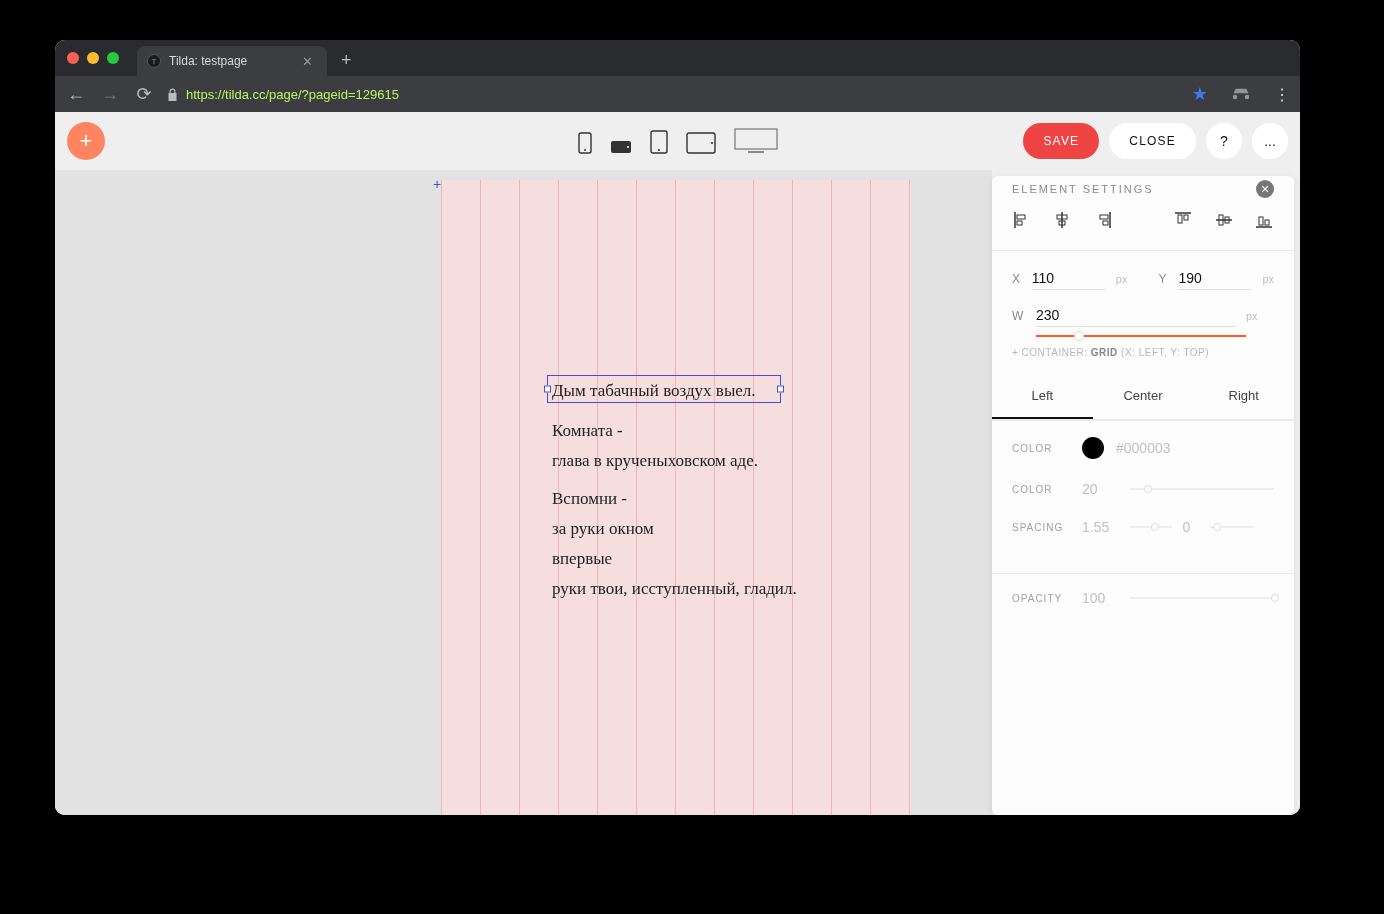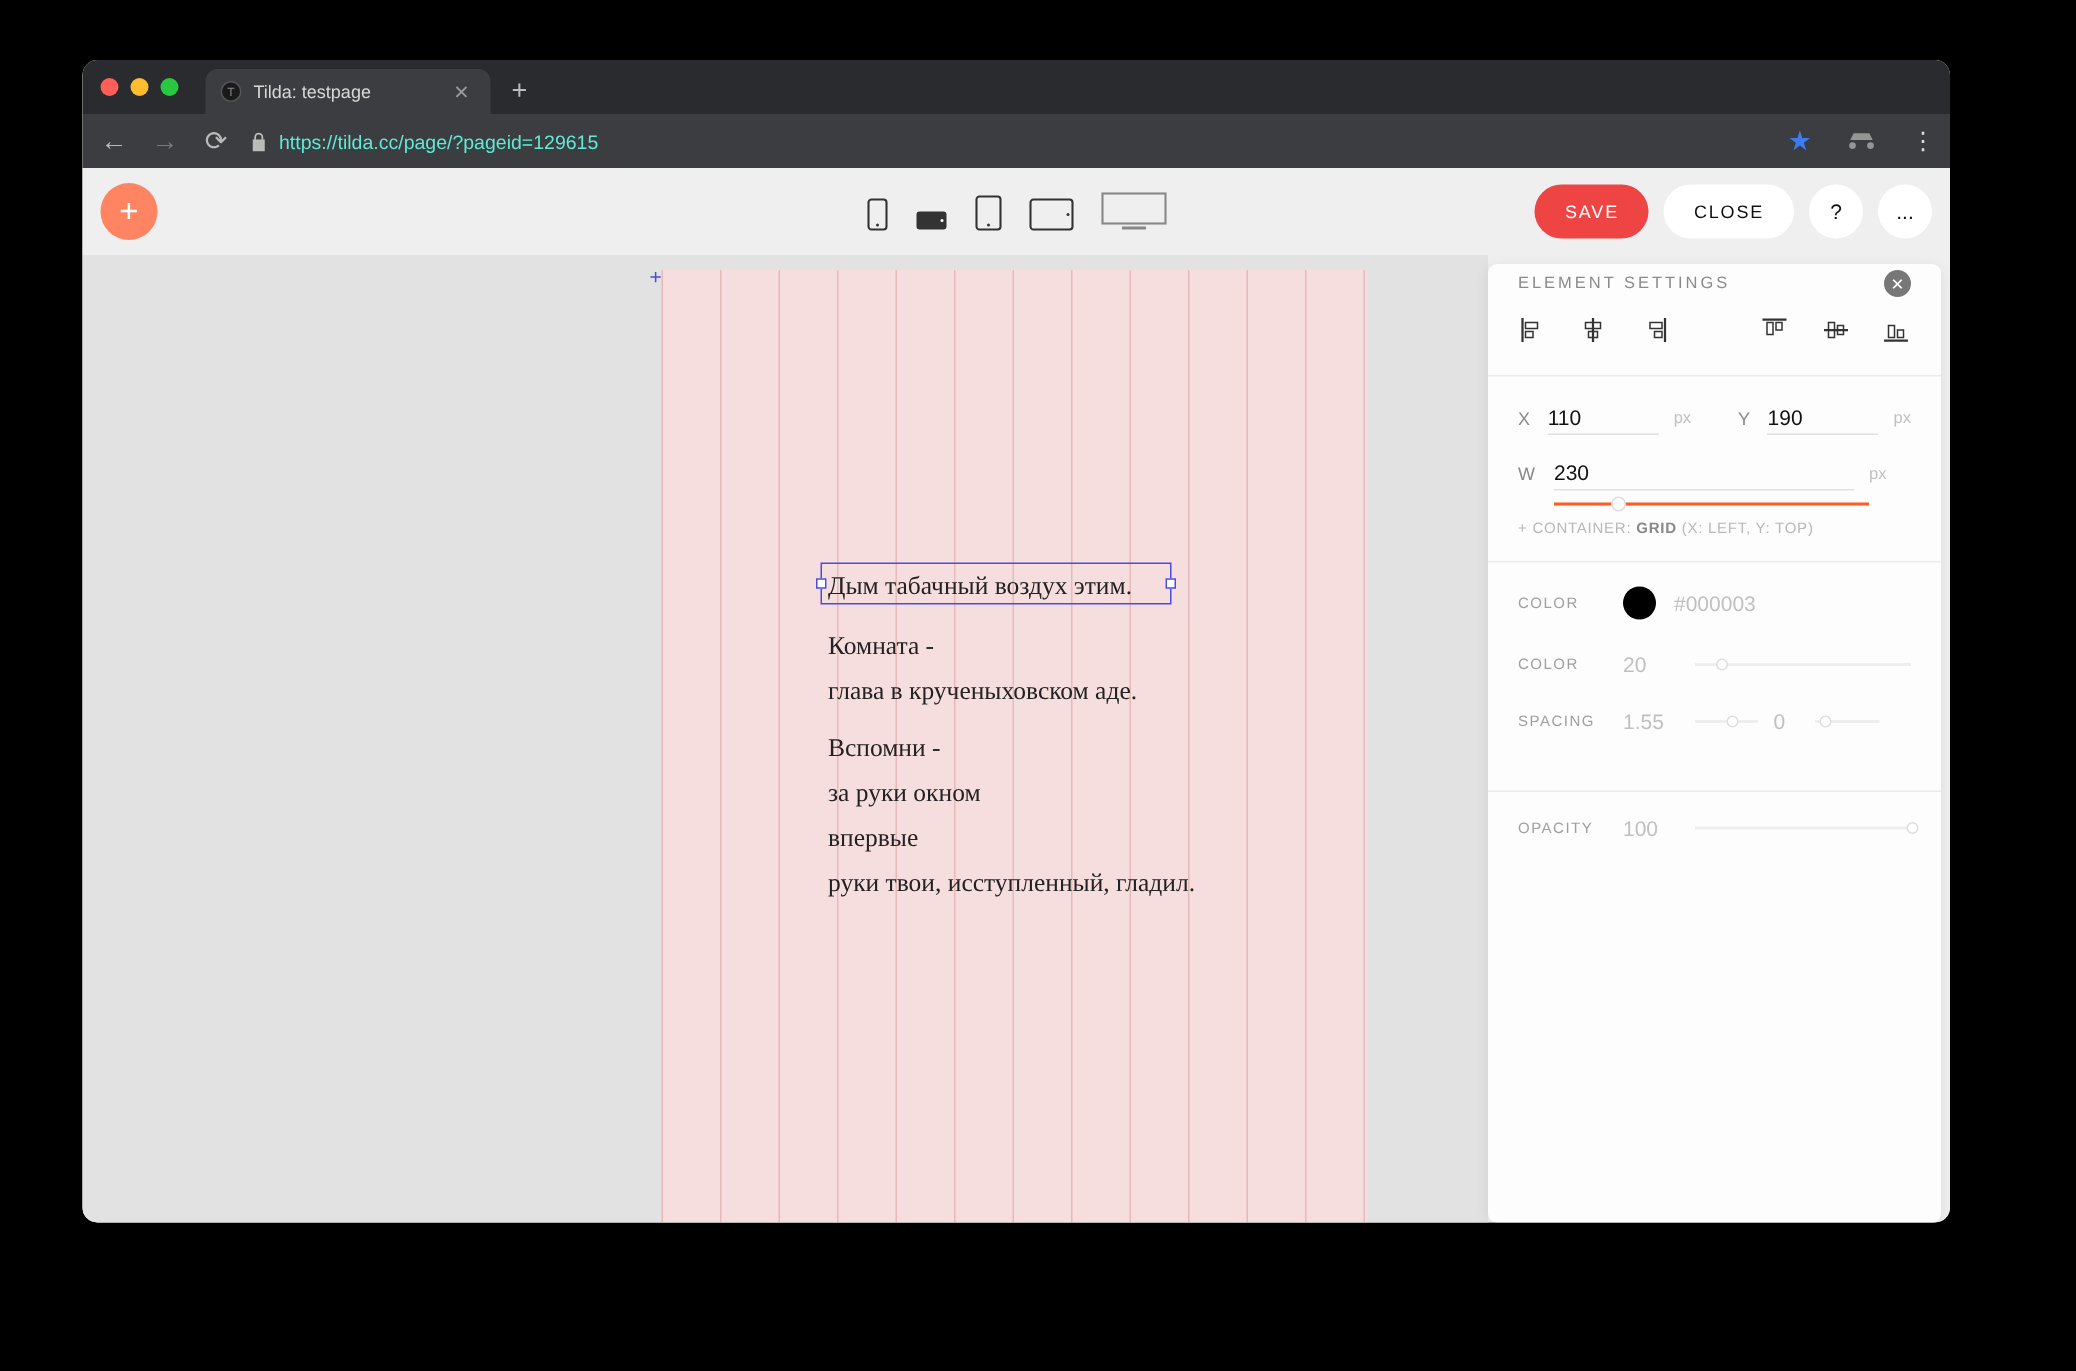--- a/index.html
+++ b/index.html
@@ -14,21 +14,21 @@
 .tl.yellow { background: #febc2e; }
 .tl.green { background: #28c840; }
 .tab { display: flex; align-items: center; height: 30px; background: #3c3d40; border-radius: 8px 8px 0 0; padding: 0 10px; color: #d8d8d8; font-size: 12px; margin-top: 6px; min-width: 190px; }
 .tab-favicon { width: 14px; height: 14px; border-radius: 50%; background: #1a1a1a; border: 1px solid #555; margin-right: 8px; display:flex;align-items:center;justify-content:center;font-size:8px;color:#888;}
 .tab-close { margin-left: auto; color: #999; font-size: 13px; padding: 0 4px; }
 .tab-new { color: #bbb; font-size: 18px; margin-left: 14px; margin-top: 4px; }
 
 .addr-bar { height: 36px; background: #3c3d40; display: flex; align-items: center; padding: 0 10px; gap: 12px; }
 .nav-btn { color: #bababa; font-size: 18px; width: 22px; text-align: center; }
 .nav-btn.dim { color: #7a7a7a; }
-.url-box { flex: 1; display: flex; align-items: center; color: #5eead4; font-size: 13px; }
+.url-box { flex: 1; display: flex; align-items: center; color: #bef264; font-size: 13px; }
 .lock { width: 11px; height: 13px; margin-right: 8px; color: #bbb; }
 .star { color: #3f7bf0; font-size: 18px; margin-left: 8px; }
 .incog { width: 18px; height: 14px; color: #bbb; margin-left: 12px; }
 .menu-dots { color: #ddd; font-size: 16px; margin-left: 12px; letter-spacing: 0; }
 
 .app { position: absolute; top: 72px; left: 0; right: 0; bottom: 0; background: #efefef; }
 .topbar { height: 58px; background: #efefef; display: flex; align-items: center; padding: 0 12px; }
 .add-btn { width: 38px; height: 38px; border-radius: 50%; background: #ff8562; color: #fff; font-size: 22px; display: flex; align-items: center; justify-content: center; }
 .devices { position:absolute; left:50%; transform:translateX(-50%); display: flex; align-items: flex-end; gap: 18px; }
 .dev { color: #333; }
@@ -161,21 +161,21 @@
           <div class="grid-col" style="left:351px"></div>
         <div class="grid-col" style="left:390px"></div>
           <div class="grid-col" style="left:429px"></div>
         <div class="grid-col" style="left:468px"></div>
 
         <div class="sel-box" style="left:106px;top:195px;width:234px;height:28px;">
           <div class="sel-handle" style="left:-4px"></div>
           <div class="sel-handle" style="right:-4px"></div>
         </div>
 
-        <div class="textblock" style="top:198px">Дым табачный воздух этим.</div>
+        <div class="textblock" style="top:198px">Дым табачный воздух выел.</div>
         <div class="textblock" style="top:238px">Комната -</div>
         <div class="textblock" style="top:268px">глава в крученыховском аде.</div>
         <div class="textblock" style="top:306px">Вспомни -</div>
         <div class="textblock" style="top:336px">за руки окном</div>
         <div class="textblock" style="top:366px">впервые</div>
         <div class="textblock" style="top:396px">руки твои, исступленный, гладил.</div>
       </div>
     </div>
 
     <div class="panel">
@@ -236,20 +236,25 @@
         <div class="slider-track" style="width:210px;margin-left:24px;">
           <div class="slider-thumb" style="left:18%"></div>
         </div>
         <div class="container-note">
           <span>+ CONTAINER:</span>
           <b>GRID</b>
           <span>(X: LEFT, Y: TOP)</span>
         </div>
       </div>
 
+      <div class="tabs3">
+        <div class="tab3 active">Left</div>
+        <div class="tab3">Center</div>
+        <div class="tab3">Right</div>
+      </div>
 
       <div class="section">
         <div class="prop-row">
           <span class="prop-label">COLOR</span>
           <span class="swatch"></span>
           <span class="prop-val">#000003</span>
         </div>
         <div class="prop-row">
           <span class="prop-label">COLOR</span>
           <span class="prop-val" style="width:40px">20</span>

